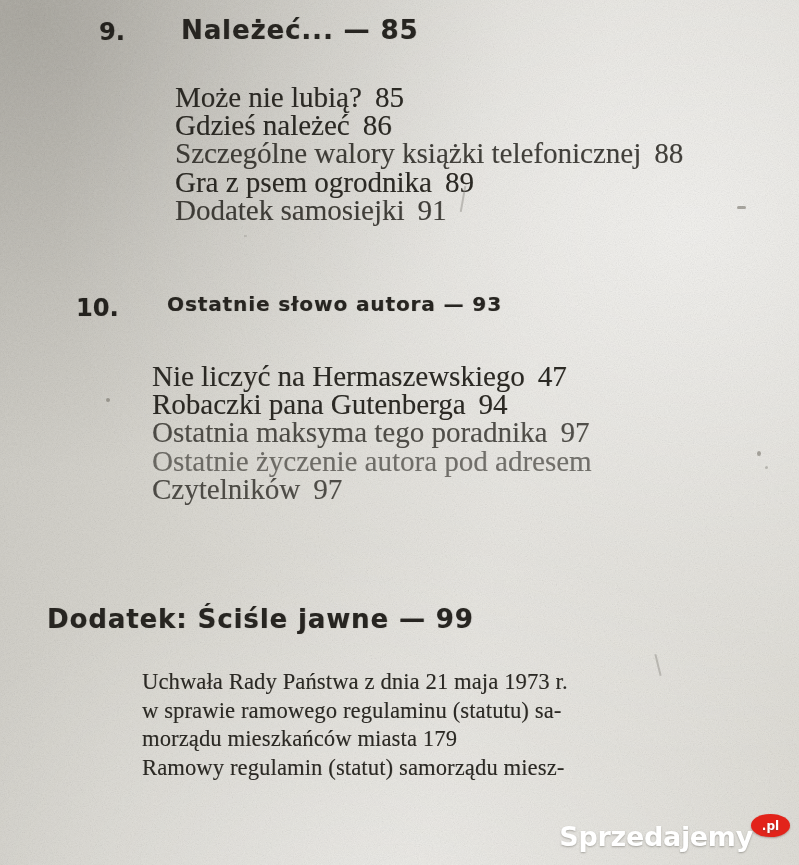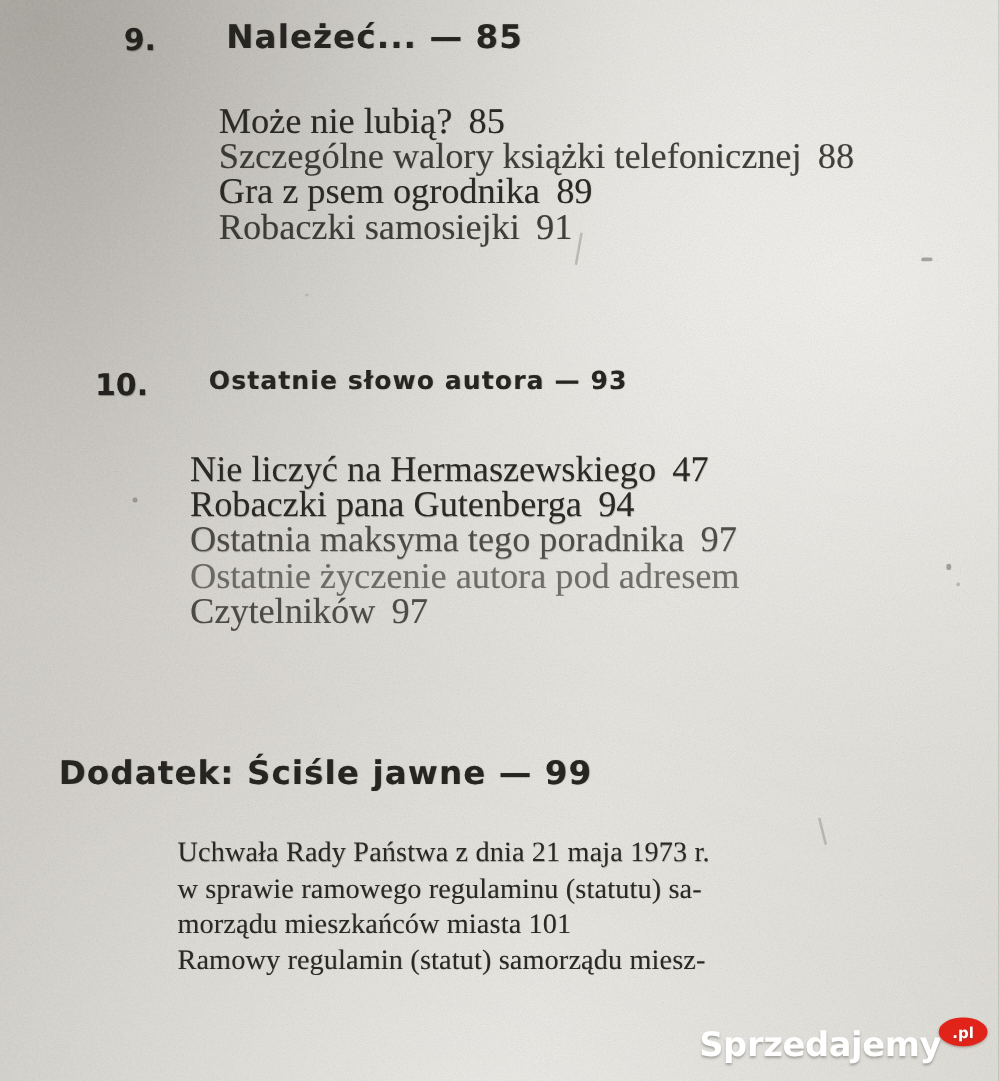--- a/index.html
+++ b/index.html
@@ -173,42 +173,43 @@
     <rect width="799" height="865" filter="url(#n2)"></rect>
   </svg>
 
   <div class="layer">
 
     <div class="sec-num" id="sec9num">9.</div>
     <div class="sec" id="sec9ttl">Należeć... — 85</div>
 
     <div class="entries" id="g9">
       <span class="ln"><span>Może nie lubią?</span><span class="pg">85</span></span>
+      <span class="ln"><span>Gdzieś należeć</span><span class="pg">86</span></span>
       <span class="ln f-soft"><span>Szczególne  walory  książki  telefonicznej</span><span class="pg">88</span></span>
       <span class="ln"><span>Gra z psem ogrodnika</span><span class="pg">89</span></span>
-      <span class="ln f-soft"><span>Robaczki samosiejki</span><span class="pg">91</span></span>
+      <span class="ln f-soft"><span>Dodatek samosiejki</span><span class="pg">91</span></span>
     </div>
 
     <div class="sec-num" id="sec10num">10.</div>
     <div class="sec" id="sec10ttl">Ostatnie słowo autora — 93</div>
 
     <div class="entries" id="g10">
       <span class="ln"><span>Nie liczyć na Hermaszewskiego</span><span class="pg">47</span></span>
       <span class="ln"><span>Robaczki pana Gutenberga</span><span class="pg">94</span></span>
       <span class="ln f-mid"><span>Ostatnia maksyma tego poradnika</span><span class="pg">97</span></span>
       <span class="ln f-light"><span>Ostatnie życzenie autora pod adresem</span><span class="pg"></span></span>
       <span class="ln f-mid"><span>Czytelników</span><span class="pg">97</span></span>
     </div>
 
     <div class="sec" id="addttl">Dodatek: Ściśle jawne — 99</div>
 
     <div class="entries" id="gapx">
       <span class="ln">Uchwała  Rady  Państwa  z  dnia  21  maja  1973  r.</span>
       <span class="ln">w  sprawie  ramowego  regulaminu  (statutu)  sa-</span>
-      <span class="ln">morządu  mieszkańców  miasta  101</span>
+      <span class="ln">morządu  mieszkańców  miasta  179</span>
       <span class="ln">Ramowy  regulamin  (statut)  samorządu  miesz-</span>
     </div>
 
     <div class="speck" style="left:737px; top:206px; width:9px; height:3px; border-radius:2px;"></div>
     <div class="speck" style="left:757px; top:451px; width:4px; height:5px;"></div>
     <div class="speck" style="left:106px; top:398px; width:4px; height:4px;"></div>
     <div class="speck" style="left:765px; top:466px; width:3px; height:3px; opacity:.35;"></div>
     <div class="hair" style="left:462px; top:186px; width:2px; height:26px; transform:rotate(10deg);"></div>
     <div class="hair" style="left:657px; top:654px; width:2px; height:22px; transform:rotate(-14deg);"></div>
     <div class="hair" style="left:244px; top:235px; width:3px; height:2px; opacity:.3;"></div>

